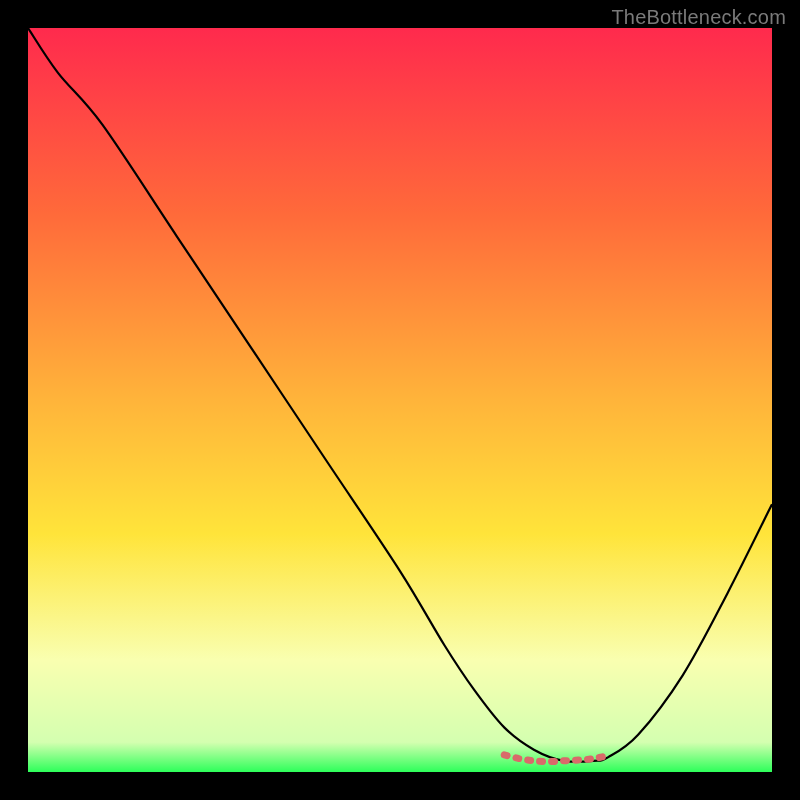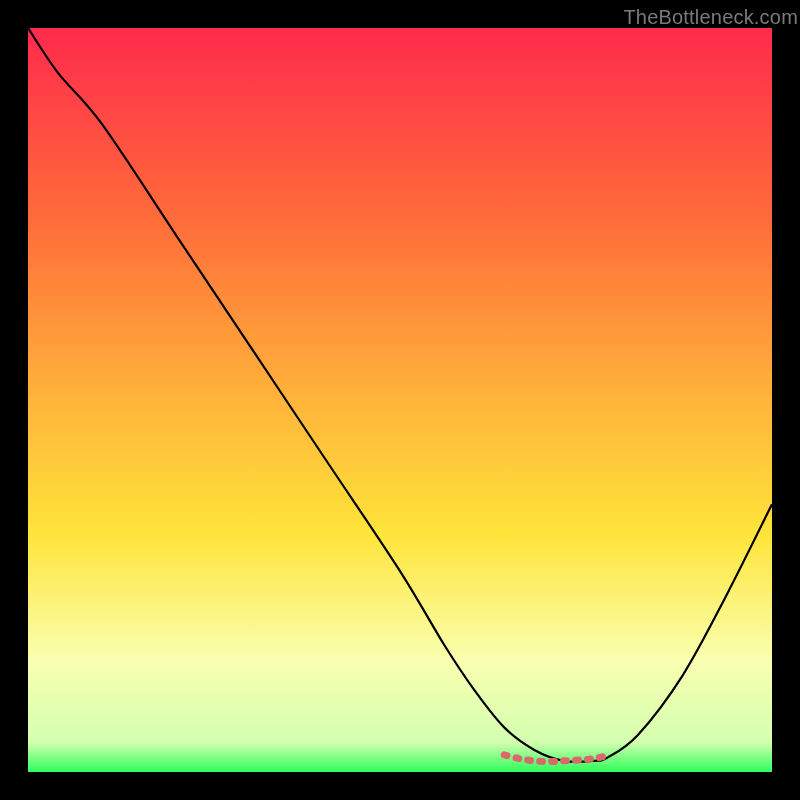--- a/index.html
+++ b/index.html
@@ -7,21 +7,21 @@
     padding: 0;
     width: 800px;
     height: 800px;
     background: #000;
     position: relative;
     font-family: Arial, sans-serif;
   }
   .watermark {
     position: absolute;
     top: 6px;
-    right: 2px;
+    right: 14px;
     color: #7a7a7a;
     font-size: 20px;
     font-weight: 400;
     z-index: 10;
     letter-spacing: 0.2px;
   }
   .plot {
     position: absolute;
     left: 28px;
     top: 28px;

